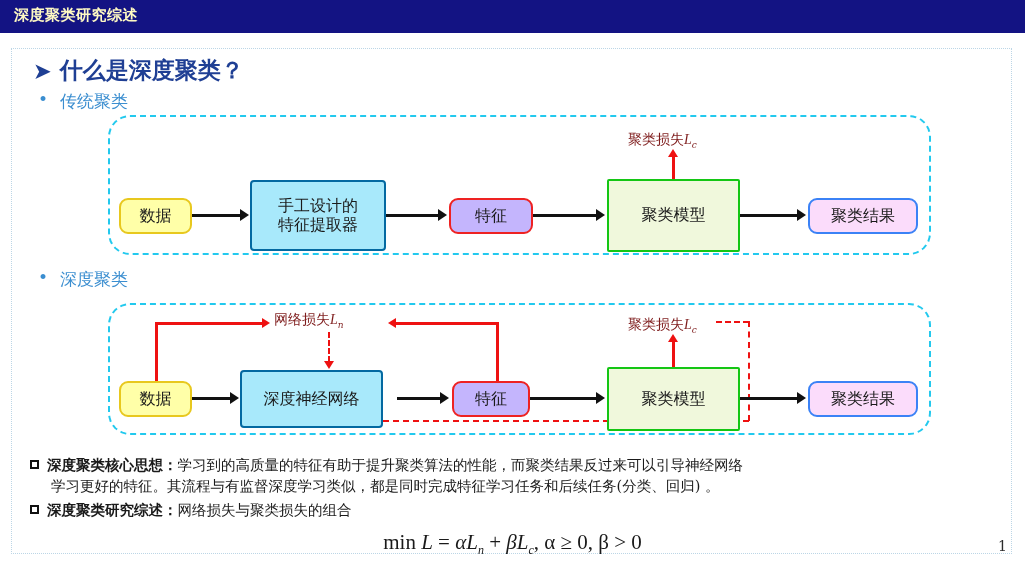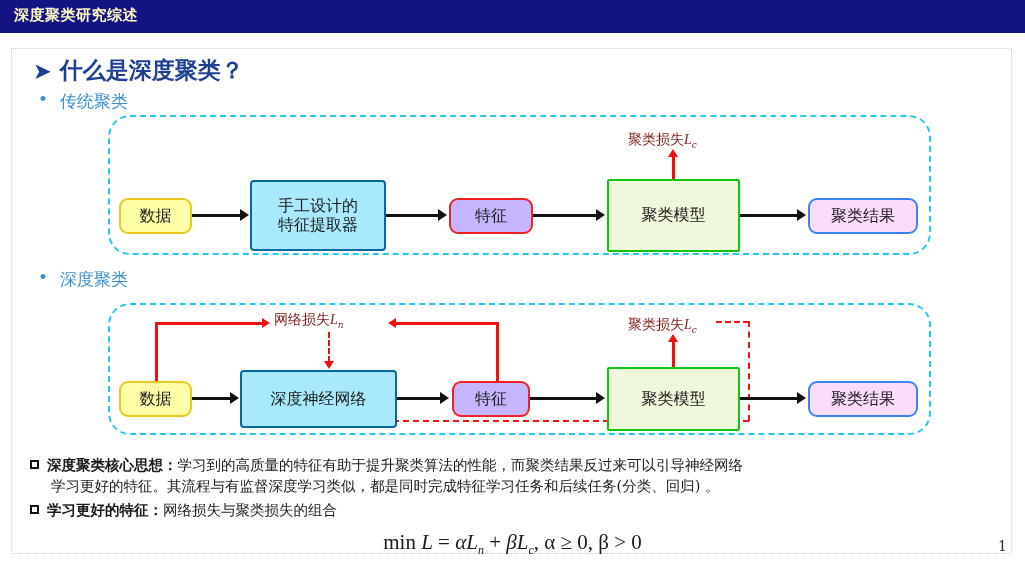--- a/index.html
+++ b/index.html
@@ -74,21 +74,21 @@
 
   
   #r1-data{left:119px;top:198px;width:73px;height:36px;}
   #r1-ext{left:250px;top:180px;width:136px;height:71px;}
   #r1-feat{left:449px;top:198px;width:84px;height:36px;}
   #r1-model{left:607px;top:179px;width:133px;height:73px;}
   #r1-res{left:808px;top:198px;width:110px;height:36px;}
 
   
   #r2-data{left:119px;top:381px;width:73px;height:36px;}
-  #r2-net{left:240px;top:370px;width:157px;height:58px;}
+  #r2-net{left:240px;top:370px;width:143px;height:58px;}
   #r2-feat{left:452px;top:381px;width:78px;height:36px;}
   #r2-model{left:607px;top:367px;width:133px;height:64px;}
   #r2-res{left:808px;top:381px;width:110px;height:36px;}
 
   
   .hline{position:absolute;height:3px;background:#111111;}
   .arrowhead-r{
     position:absolute;width:0;height:0;
     border-top:6px solid transparent;border-bottom:6px solid transparent;
     border-left:9px solid #111111;
@@ -272,21 +272,21 @@
   <div class="node n-pink" id="r2-res">
     <span>聚类结果</span>
   </div>
 
   <div class="btext" id="bt1">
     <span class="sqbullet"></span><span class="btitle">深度聚类核心思想：</span><span>学习到的高质量的特征有助于提升聚类算法的性能，而聚类结果反过来可以引导神经网络</span>
     <span class="bindent">学习更好的特征。其流程与有监督深度学习类似，都是同时完成特征学习任务和后续任务(分类、回归) 。</span>
   </div>
 
   <div class="btext" id="bt2">
-    <span class="sqbullet"></span><span class="btitle">学习更好的特征：</span><span>网络损失与聚类损失的组合</span>
+    <span class="sqbullet"></span><span class="btitle">深度聚类研究综述：</span><span>网络损失与聚类损失的组合</span>
   </div>
 
   <div class="formula">
     <span>min </span><span class="it">L</span><span> = </span><span class="it">α</span><span class="it">L</span><sub>n</sub><span> + </span><span class="it">β</span><span class="it">L</span><sub>c</sub><span>, α ≥ 0, β &gt; 0</span>
   </div>
 
   <div class="pagenum">1</div>
 
 </div>
 

